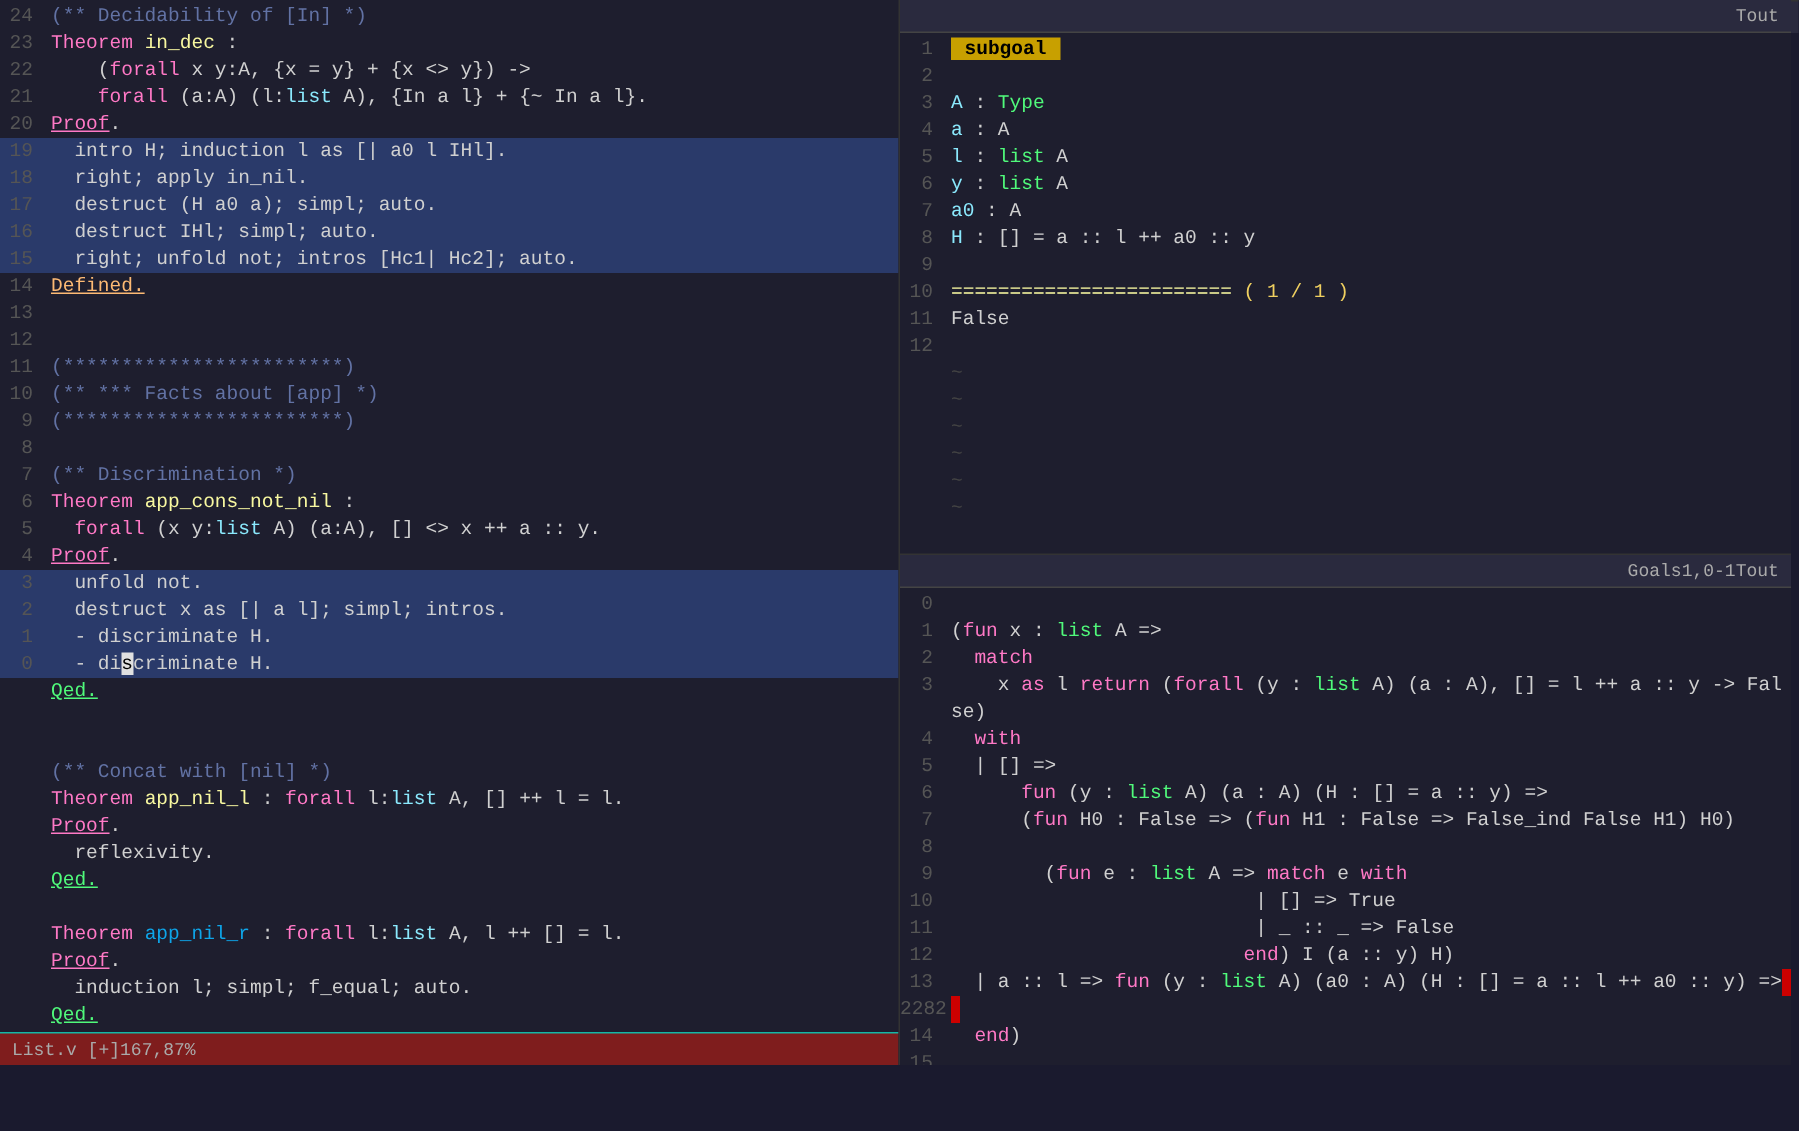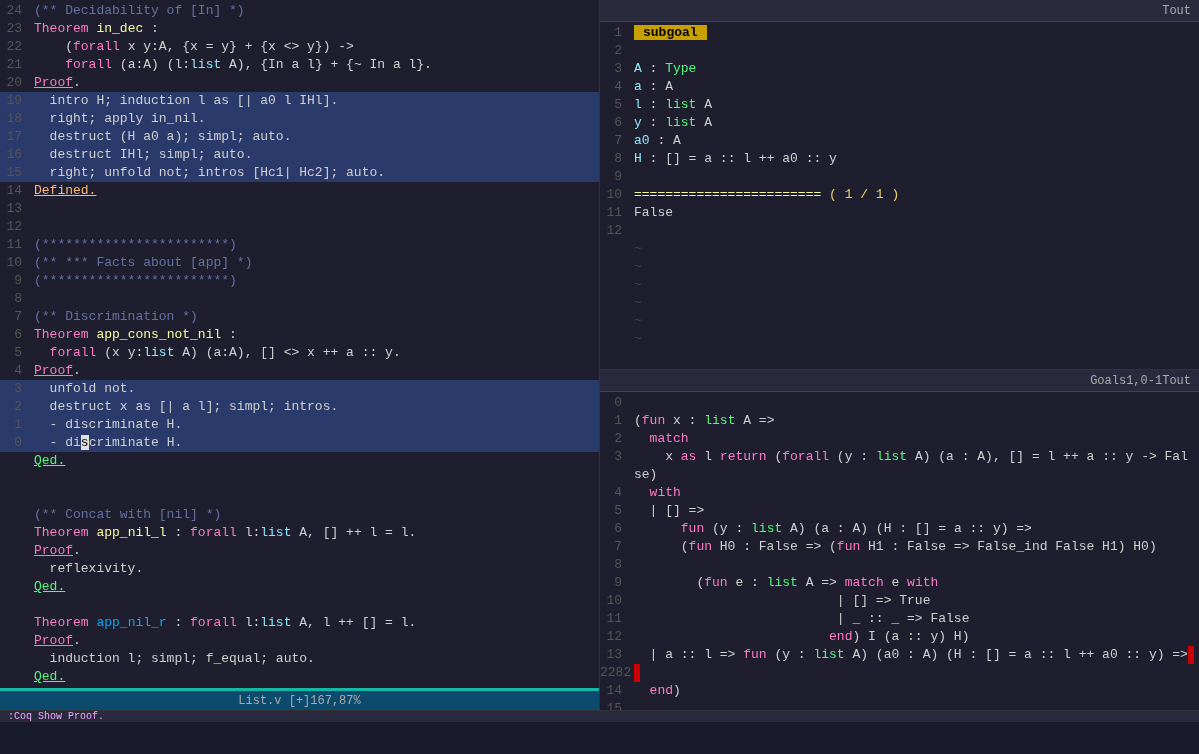--- a/index.html
+++ b/index.html
@@ -7,21 +7,21 @@
       background: #1a1a2e;
       font-family: 'Courier New', Courier, monospace;
       font-size: 13px;
       color: #d0d0d0;
       width: 1199px;
       height: 754px;
       overflow: hidden;
     }
     .main-container {
       display: flex;
-      flex-direction: column;
+      flex-direction: row;
       height: 558px;
     }
     .editor-area {
       display: flex;
       flex: 1;
       height: 710px;
     }
     
     .left-pane {
       width: 600px;
@@ -30,26 +30,26 @@
       overflow: hidden;
       display: flex;
       flex-direction: column;
     }
     .left-content {
       flex: 1;
       overflow: hidden;
       padding: 0;
     }
     .left-statusbar {
-      background: #0c4a6e;
-      border-top: 3px solid #14b8a6;
+      background: #7f1d1d;
+      border-top: 1px solid #14b8a6;
       height: 22px;
       display: flex;
       align-items: center;
-      justify-content: center;
+      justify-content: flex-start;
       padding: 0 8px;
       color: #aaa;
       font-size: 12px;
     }
     
     .right-pane {
       flex: 1;
       background: #1e1e2e;
       display: flex;
       flex-direction: column;

